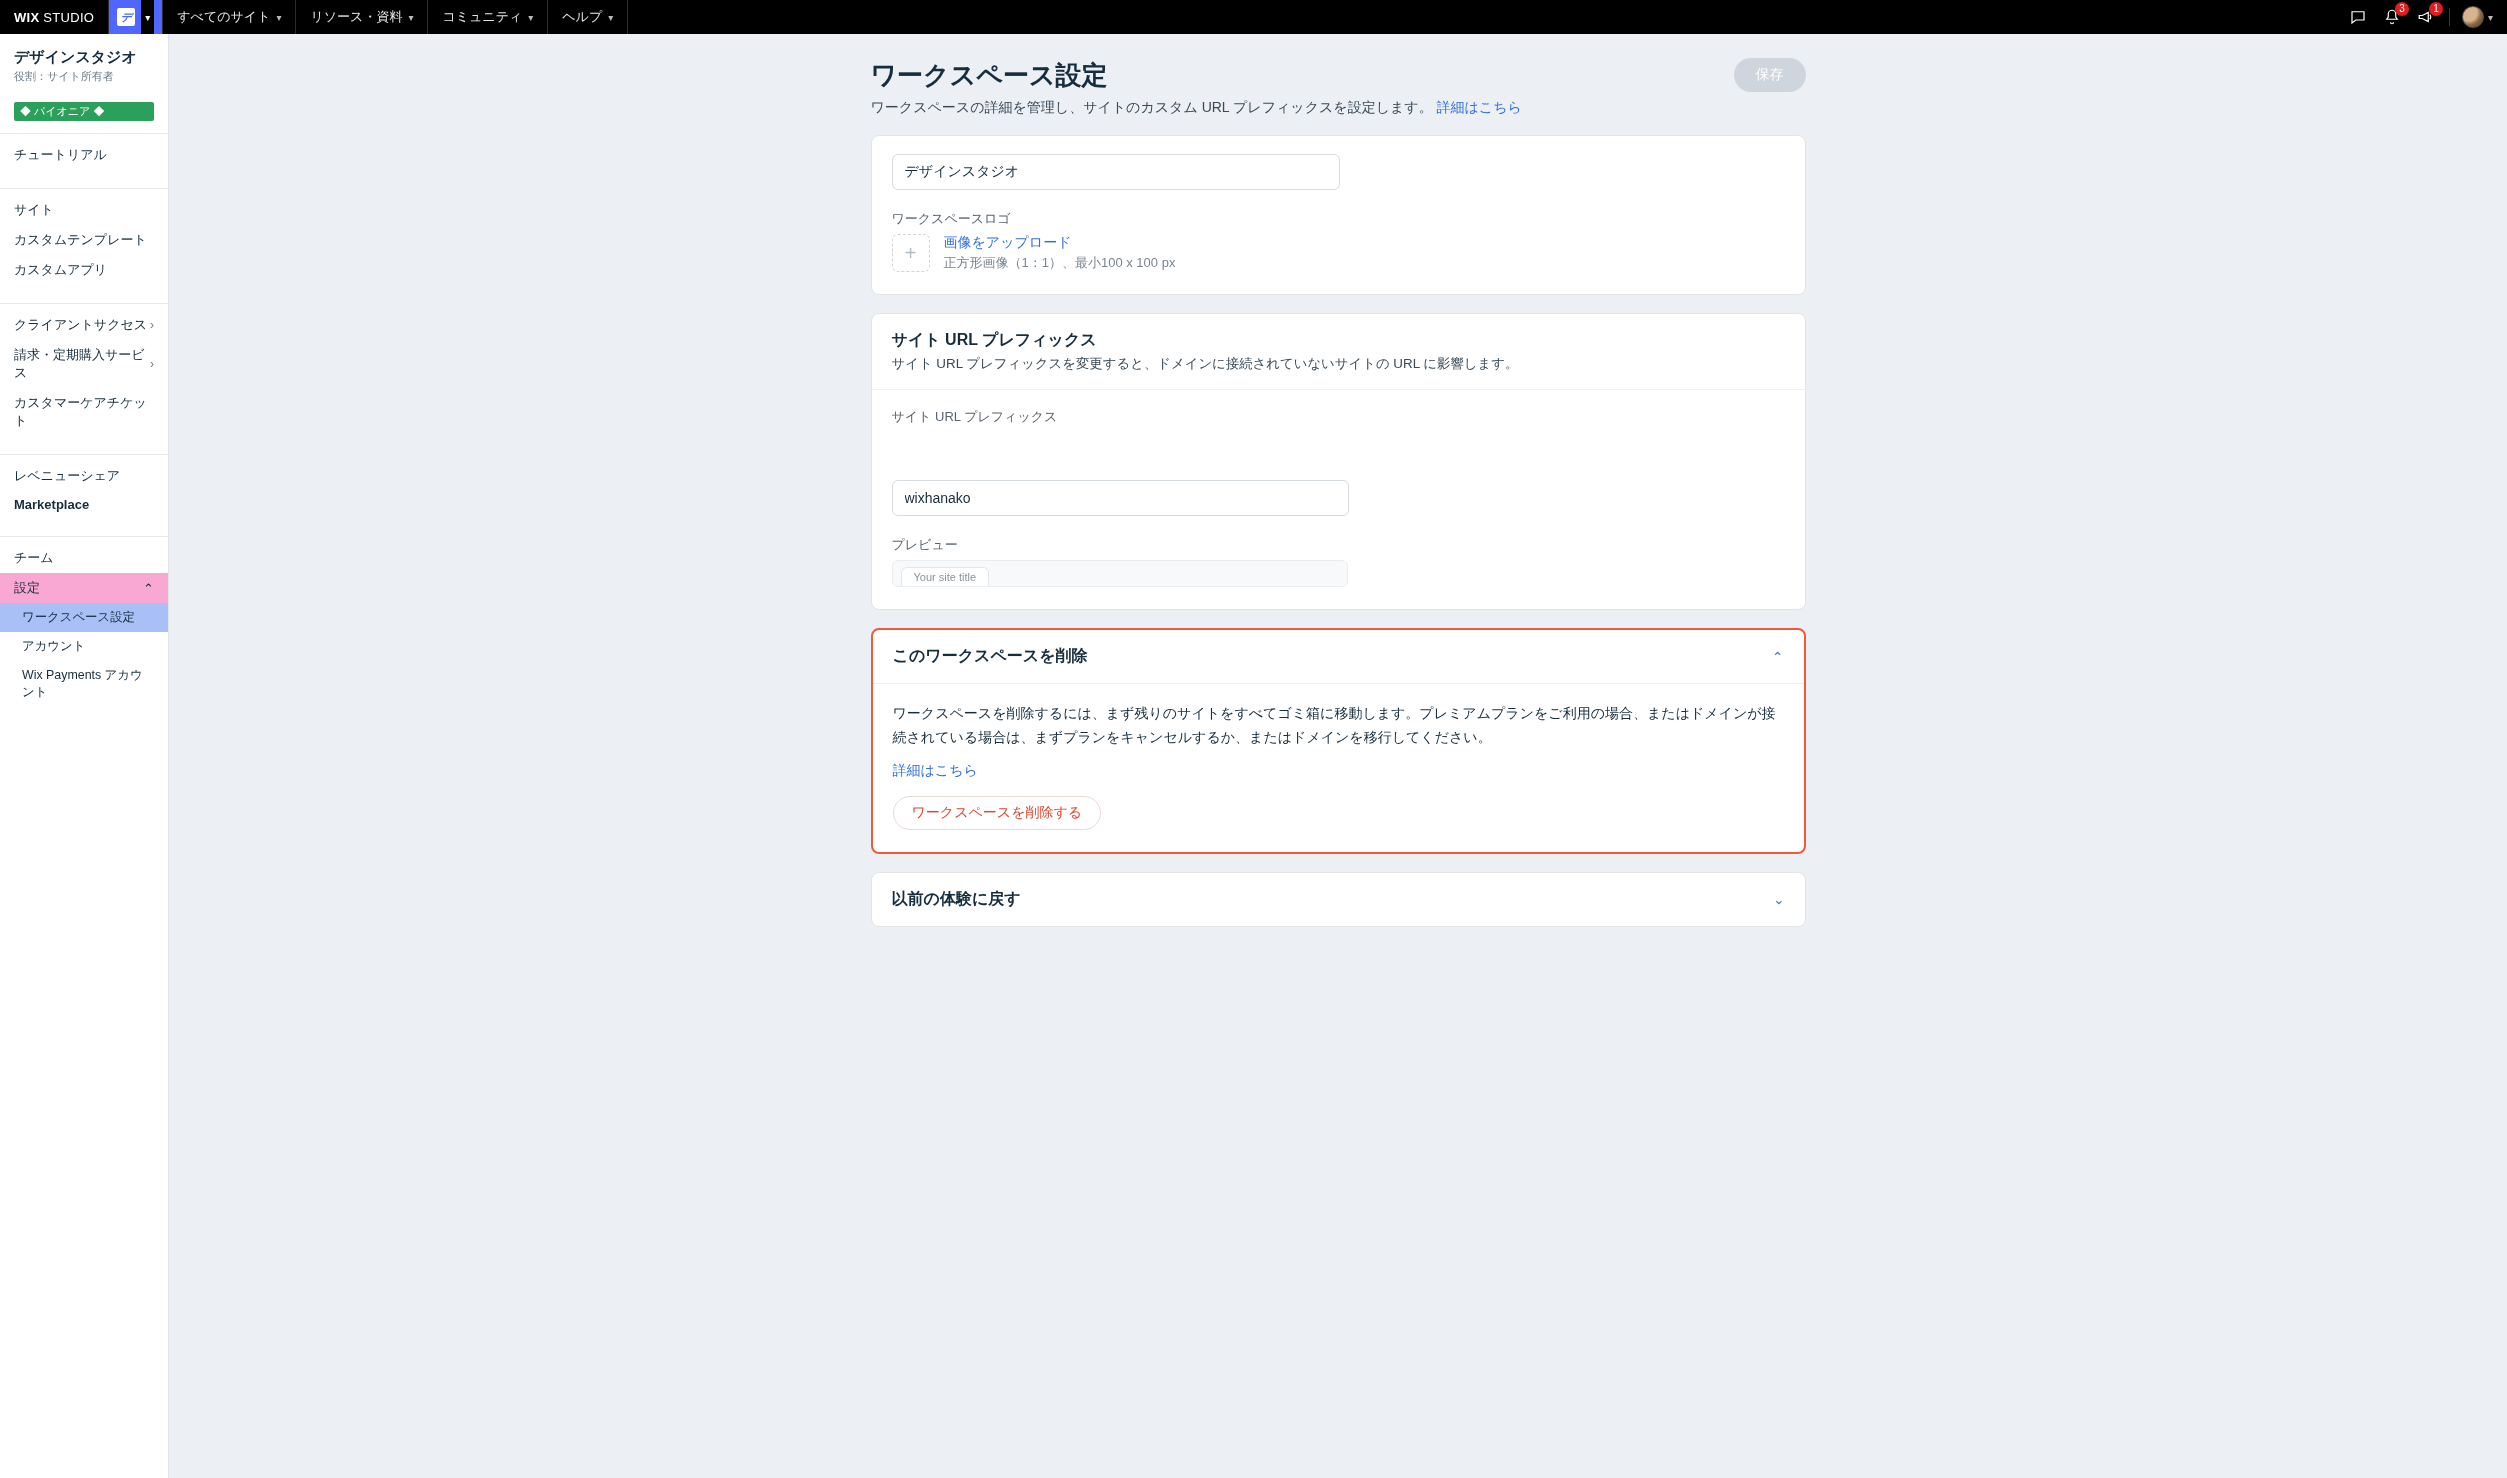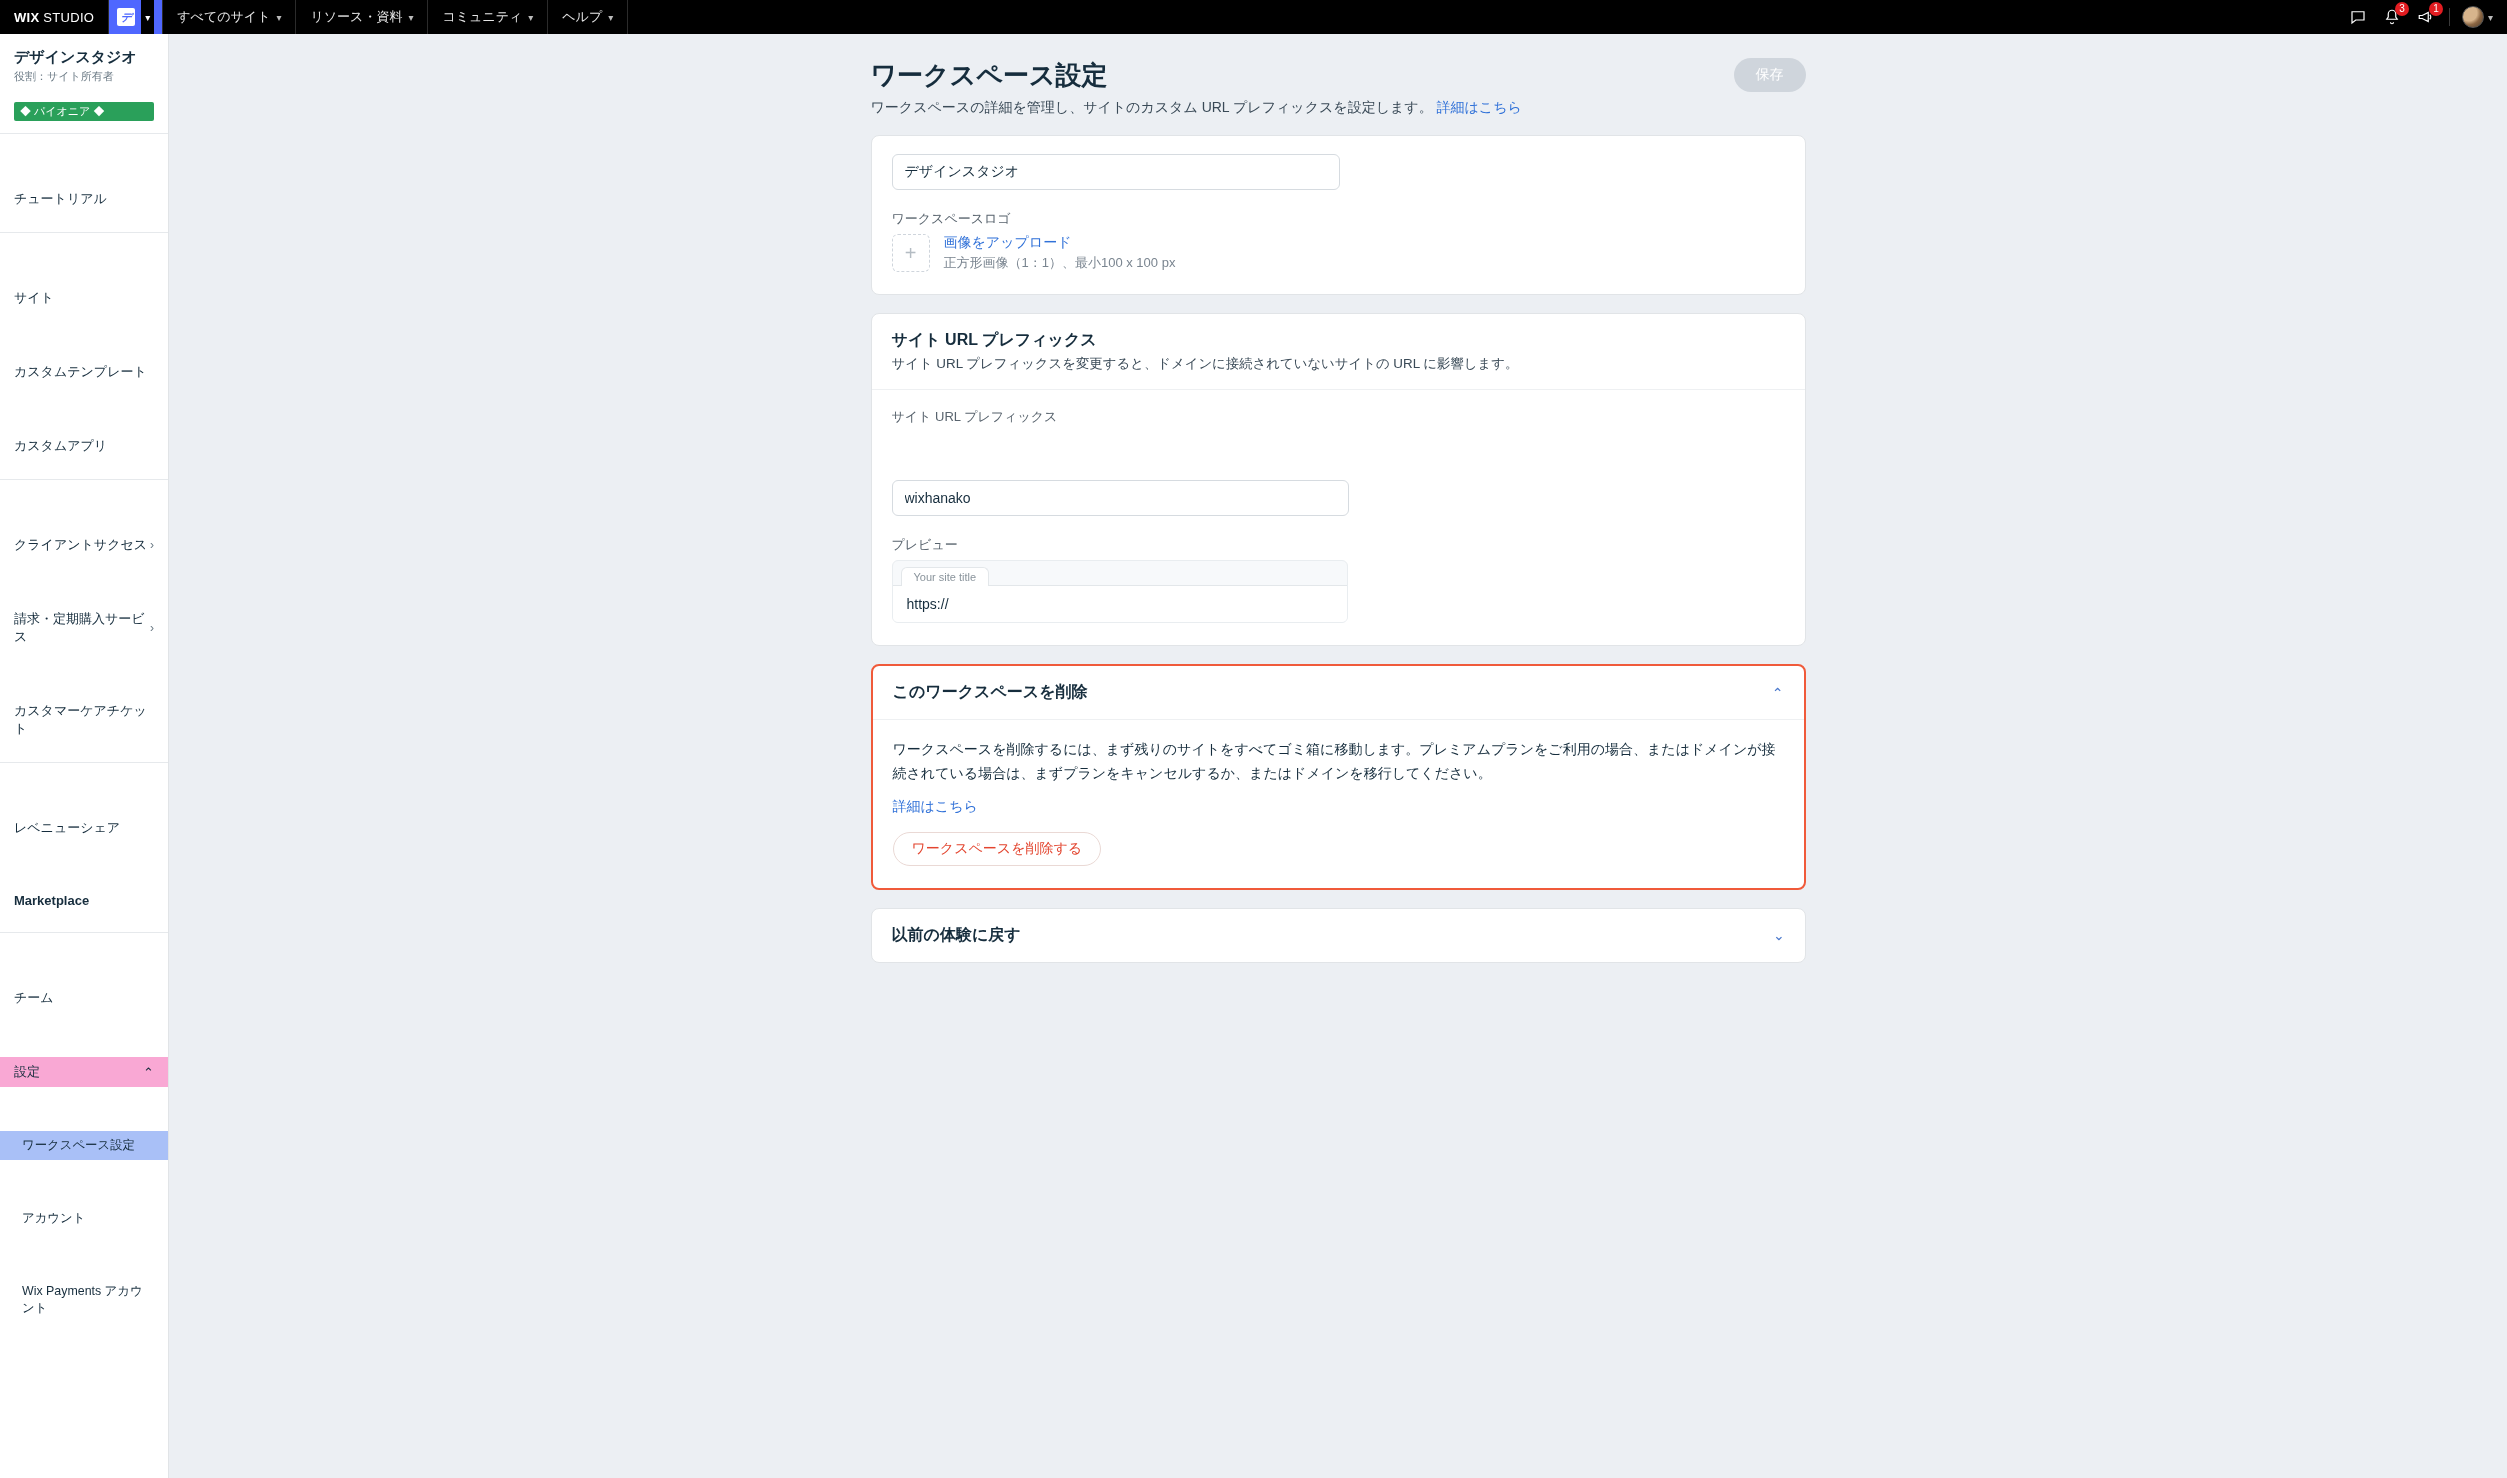--- a/index.html
+++ b/index.html
@@ -94,21 +94,20 @@
     height:1px; background:#e6e9ec;
     margin-top:12px;
   }
   .side-group { padding: 6px 0; }
   .side-item, .side-subitem {
     display:flex; align-items:center; justify-content:space-between;
     padding: 6px 14px;
     font-size:13px;
     color:#162d3d;
     cursor:pointer;
-    margin-top:44px;
   }
   .side-item.expandable .chev,
   .side-item.collapsed .chev { font-size:12px; color:#6b7a85; }
   .side-item.bold { font-weight:700; }
   .side-item.expanded { background:#f9a8d4; }
   .side-sublist { }
   .side-subitem {
     padding: 6px 14px 6px 22px;
     font-size:12.4px;
   }
@@ -403,23 +402,20 @@
           <h2>サイト URL プレフィックス</h2>
           <div class="subtitle">サイト URL プレフィックスを変更すると、ドメインに接続されていないサイトの URL に影響します。</div>
         </div>
         <div class="card-body">
           <div class="field-label">サイト URL プレフィックス</div>
           <input class="text-input short" type="text" value="wixhanako" style="">
           <div class="spacer-20"></div>
           <div class="field-label">プレビュー</div>
           <div class="preview-box">
             <span class="preview-tab">Your site title</span>
-            <div class="preview-url">
-              <span>https://</span>
-            </div>
           </div>
         </div>
       </section>
 
       <section class="card highlight">
         <div class="card-head">
           <h2>このワークスペースを削除</h2>
           <span class="collapse-chevron">⌃</span>
         </div>
         <div class="card-body">

